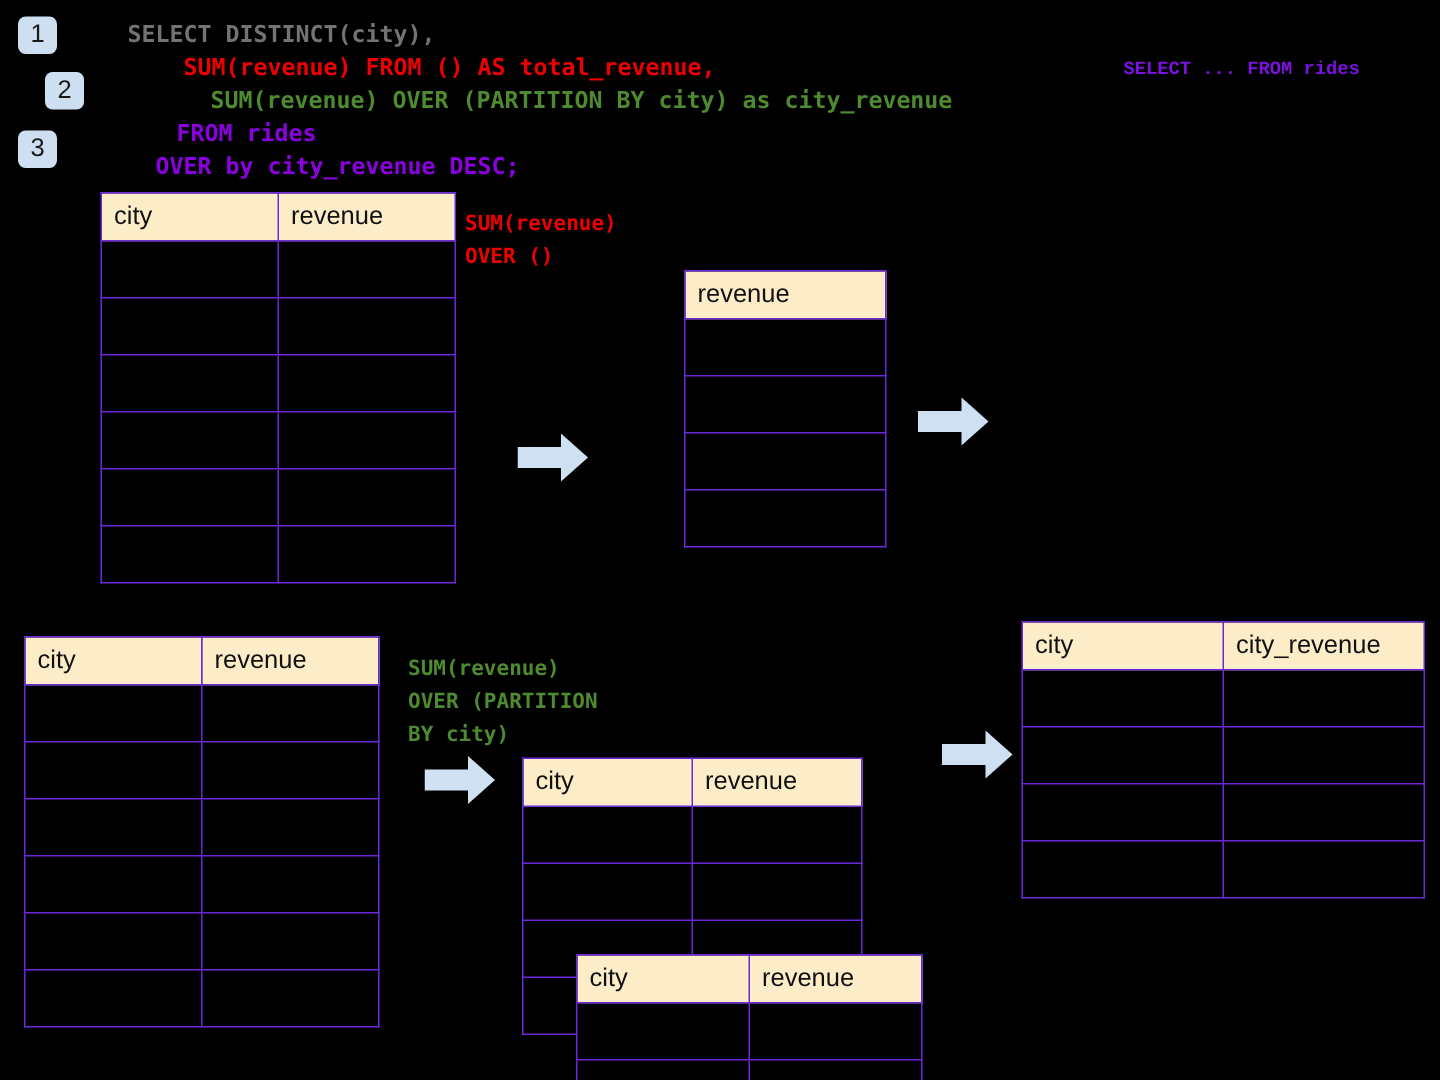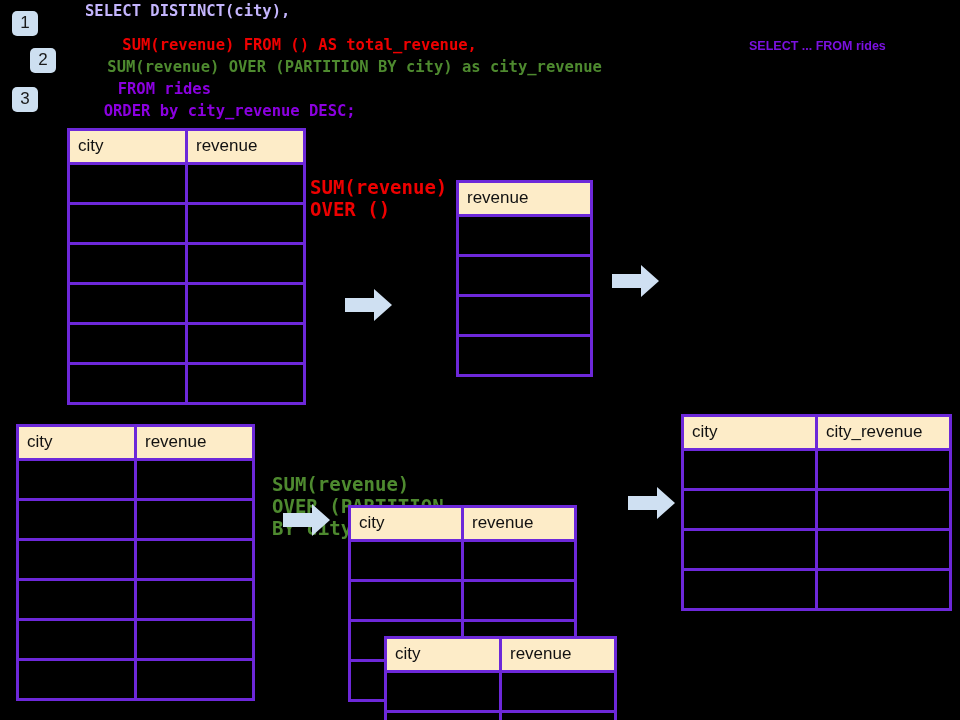--- a/index.html
+++ b/index.html
@@ -35,60 +35,59 @@
   
   .sql {
     position: absolute;
     font-family: "DejaVu Sans Mono", "Liberation Mono", monospace;
     font-size: 15.5px;
     font-weight: bold;
     line-height: 22px;
     white-space: pre;
     letter-spacing: 0px;
   }
-  #sql-line-1 { left: 85px; top: 0;  color: #c4b5fd; }
+  #sql-line-1 { left: 85px; top: 12px;  color: #737373; }
   #sql-line-2 { left: 85px; top: 34px;  color: #ee0000; }
-  #sql-line-3 { left: 70px; top: 56px;  color: #4e8a2f; }
+  #sql-line-3 { left: 103px; top: 56px;  color: #4e8a2f; }
   #sql-line-4 { left: 99px; top: 78px;  color: #8b00e0; }
   #sql-line-5 { left: 85px; top: 100px; color: #8b00e0; }
 
   #sql-aside {
     position: absolute;
     left: 749px; top: 37px;
     color: #7b11e0;
-    font-family: Liberation Sans, sans-serif;
+    font-family: Liberation Mono, monospace;
     font-size: 12.5px;
     font-weight: bold;
     line-height: 19px;
     white-space: pre;
     width: 160px;
   }
 
   
   .annot {
     position: absolute;
     font-family: "DejaVu Sans Mono", "Liberation Mono", monospace;
-    font-size: 19px;
+    font-size: 14px;
     font-weight: bold;
     line-height: 22px;
     white-space: pre;
-    margin-top: 38px;
   }
   #annot-total { left: 310px; top: 138px; color: #ee0000; }
   #annot-part  { left: 272px; top: 435px; color: #4e8a2f; }
 
   
   .tbl {
     position: absolute;
     border-collapse: collapse;
     table-layout: fixed;
     background: #000000;
   }
   .tbl th, .tbl td {
-    border: 3px solid #6d28d9;
+    border: 1px solid #6d28d9;
     padding: 0;
     margin: 0;
   }
   .tbl th {
     background: #fdecc8;
     color: #111111;
     font-family: "Liberation Sans", sans-serif;
     font-size: 17px;
     font-weight: normal;
     text-align: left;
@@ -121,21 +120,21 @@
 <body>
 
 <div class="badge" id="badge-1">1</div>
 <div class="badge" id="badge-2">2</div>
 <div class="badge" id="badge-3">3</div>
 
 <div class="sql" id="sql-line-1">SELECT DISTINCT(city),</div>
 <div class="sql" id="sql-line-2">    SUM(revenue) FROM () AS total_revenue,</div>
 <div class="sql" id="sql-line-3">    SUM(revenue) OVER (PARTITION BY city) as city_revenue</div>
 <div class="sql" id="sql-line-4">  FROM rides</div>
-<div class="sql" id="sql-line-5">  ORDER by city_revenue DESC;</div>
+<div class="sql" id="sql-line-5">  OVER by city_revenue DESC;</div>
 
 <div id="sql-aside">SELECT ... FROM rides</div>
 
 <div class="annot" id="annot-total">SUM(revenue)
 OVER ()</div>
 <div class="annot" id="annot-part">SUM(revenue)
 OVER (PARTITION
 BY city)</div>
 
 <table class="tbl" id="table-rides-top">

